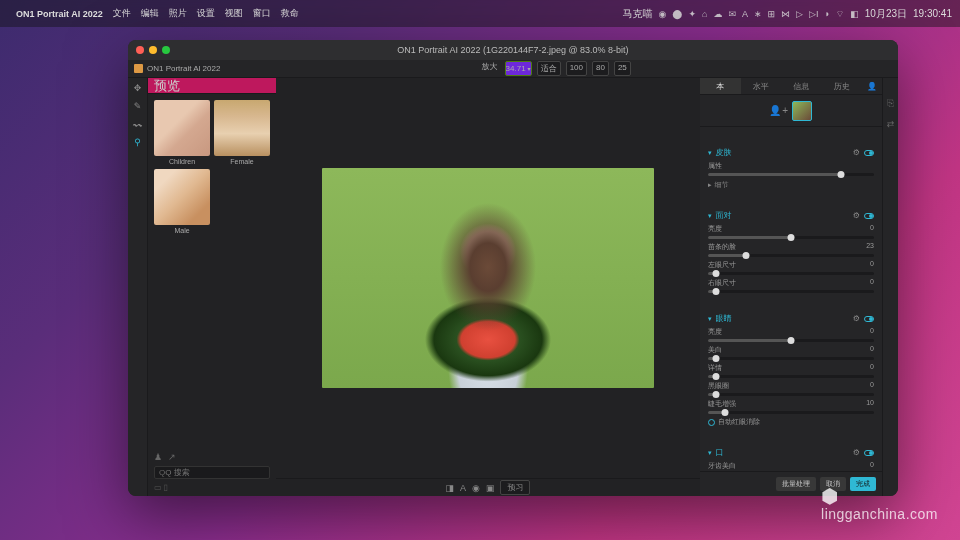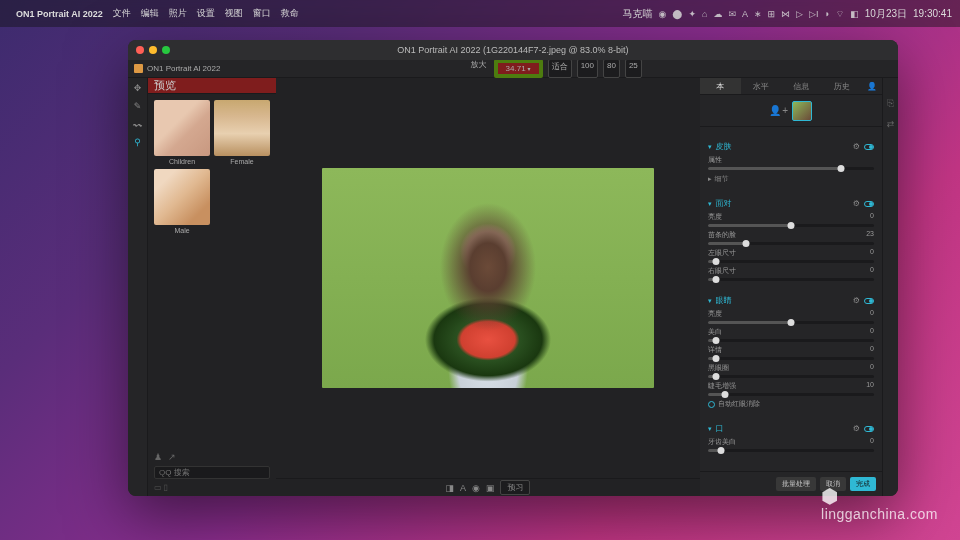--- a/index.html
+++ b/index.html
@@ -14,29 +14,29 @@
 .window{position:absolute;left:128px;top:40px;width:770px;height:456px;background:#2a2a2c;border-radius:8px;box-shadow:0 20px 60px rgba(0,0,0,.5);display:flex;flex-direction:column;overflow:hidden}
 .titlebar{height:20px;background:#2e2e30;display:flex;align-items:center;position:relative}
 .tlights{display:flex;gap:5px;padding-left:8px;position:absolute;left:0}
 .tl{width:8px;height:8px;border-radius:50%}
 .tl.r{background:#ff5f56}.tl.y{background:#ffbd2e}.tl.g{background:#27c93f}
 .titlebar .ttext{flex:1;text-align:center;font-size:9px;color:#bbb}
 .approw{height:18px;background:#252527;display:flex;align-items:center;padding:0 6px;font-size:8px;color:#aaa;border-bottom:1px solid #1a1a1c}
 .approw .appicon{width:9px;height:9px;background:#d94;margin-right:4px;border-radius:1px}
 .approw .zoomgrp{display:flex;gap:5px}
 .approw .zlbl{margin-right:2px}
-.approw .zbox{background:#7f1d1d;border:4px solid #4d7c0f;padding:1px 8px;border-radius:2px;display:flex;align-items:center;gap:2px}
+.approw .zbox{background:#6d28d9;border:1px solid #4d7c0f;padding:1px 0;border-radius:2px;display:flex;align-items:center;gap:2px}
 .approw .zbox .dd{font-size:6px}
 .approw .fitbtn{background:#1c1c1e;border:1px solid #444;padding:1px 3px;border-radius:2px;cursor:pointer;font-size:8px}
 .mainrow{flex:1;display:flex;min-height:0}
 .vstrip{width:20px;background:#252527;display:flex;flex-direction:column;align-items:center;padding-top:4px;gap:6px;border-right:1px solid #1a1a1c}
 .vstrip .vicon{width:12px;height:12px;display:flex;align-items:center;justify-content:center;font-size:9px;color:#888;cursor:pointer}
 .vstrip .vicon.active{color:#2fb8d4}
 .leftpanel{width:128px;background:#222224;display:flex;flex-direction:column}
-.lptab{height:16px;background:#7f1d1d;display:flex;align-items:center;padding:0 6px;font-size:11px;color:#ccc;border-bottom:1px solid #1a1a1c}
+.lptab{height:16px;background:#be185d;display:flex;align-items:center;padding:0 6px;font-size:13px;color:#ccc;border-bottom:1px solid #1a1a1c}
 .presets{flex:1;padding:6px;display:flex;flex-wrap:wrap;gap:4px;align-content:flex-start;overflow:hidden}
 .preset{width:56px;display:flex;flex-direction:column;align-items:center}
 .preset .pimg{width:56px;height:56px;border-radius:2px;background:#555}
 .preset .plbl{font-size:7px;color:#aaa;margin-top:2px}
 .pimg.children{background:linear-gradient(135deg,#e8c8b0 40%,#d4a890 60%,#c89880 100%)}
 .pimg.female{background:linear-gradient(180deg,#c8a870 0%,#d8b890 30%,#e8d0b0 60%,#b89060 100%)}
 .pimg.male{background:linear-gradient(135deg,#f0d8c0 20%,#e0b890 50%,#c89060 80%)}
 .leftbot{padding:4px 6px;display:flex;flex-direction:column;gap:4px}
 .leftbot .lbicons{display:flex;gap:6px;font-size:9px;color:#666}
 .leftbot .search{display:flex;align-items:center;background:#1a1a1c;border:1px solid #333;border-radius:2px;padding:1px 4px;font-size:8px;color:#666}
@@ -54,21 +54,21 @@
 .rtab{flex:1;display:flex;align-items:center;justify-content:center;font-size:8px;cursor:pointer;color:#888}
 .rtab.active{background:#333;color:#ddd}
 .rtab.user{flex:0 0 20px;color:#2fb8d4}
 .rhdr{height:16px;display:flex;align-items:center;justify-content:center;font-size:8px;color:#ccc;background:#2a2a2c}
 .facesel{height:32px;display:flex;align-items:center;justify-content:center;gap:4px;border-bottom:1px solid #1a1a1c}
 .facesel .addface{font-size:10px;color:#888;cursor:pointer}
 .facesel .facethumb{width:20px;height:20px;background:linear-gradient(135deg,#8db85a,#6b4a38);border:1px solid #2fb8d4;border-radius:2px}
 .sections{flex:1;overflow-y:auto;padding:0 8px}
 .sections::-webkit-scrollbar{width:4px}
 .sections::-webkit-scrollbar-thumb{background:#444;border-radius:2px}
-.sec{margin-top:14px}
+.sec{margin-top:20px}
 .sechdr{display:flex;align-items:center;gap:4px;color:#2fb8d4;font-size:8px;cursor:pointer}
 .sechdr .tri{font-size:7px}
 .sechdr .sname{flex:1}
 .sechdr .segear{font-size:8px;color:#888}
 .sechdr .sedot{width:10px;height:6px;border:1px solid #2fb8d4;border-radius:3px;position:relative}
 .sechdr .sedot::after{content:"";position:absolute;right:0;top:0;width:4px;height:4px;background:#2fb8d4;border-radius:50%}
 .sldrow{display:flex;flex-direction:column;margin-top:3px}
 .sldlbl{display:flex;justify-content:space-between;font-size:7px;color:#999}
 .sld{height:3px;background:#1a1a1c;border-radius:2px;position:relative;margin-top:2px}
 .sld .fill{position:absolute;left:0;top:0;height:100%;background:#555;border-radius:2px}

